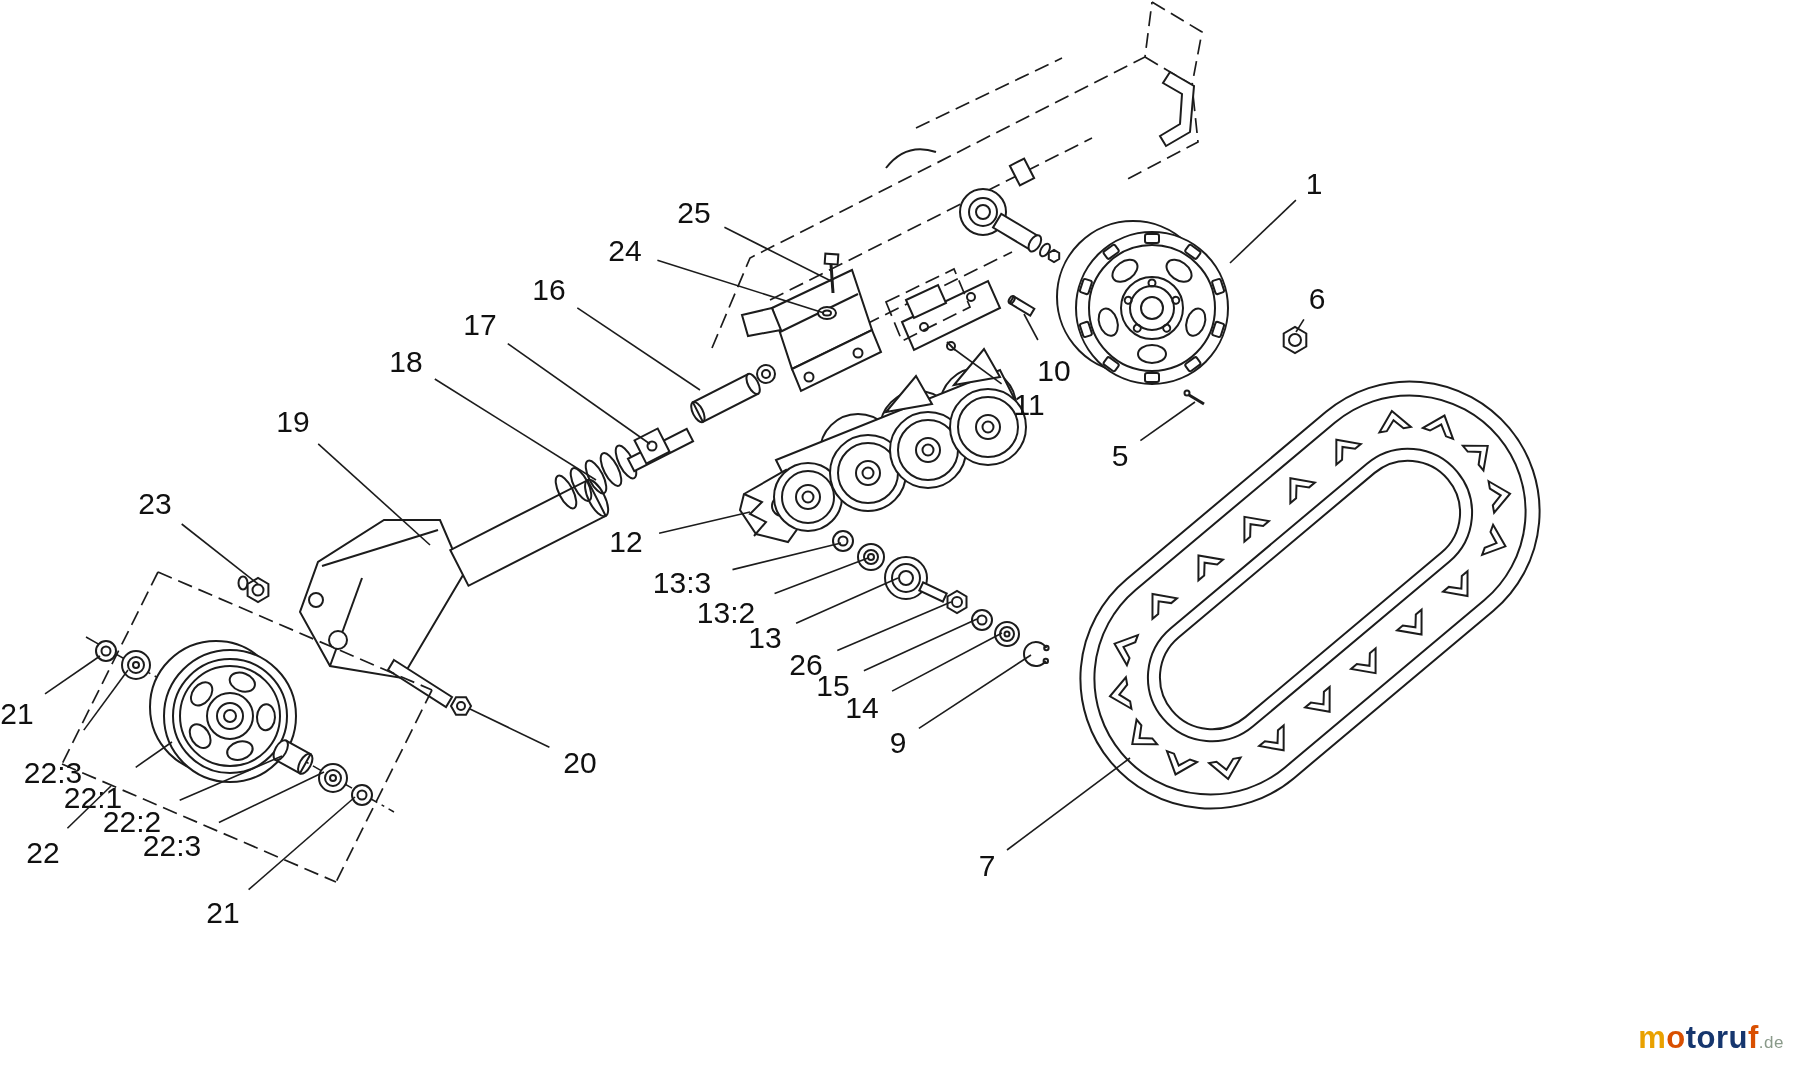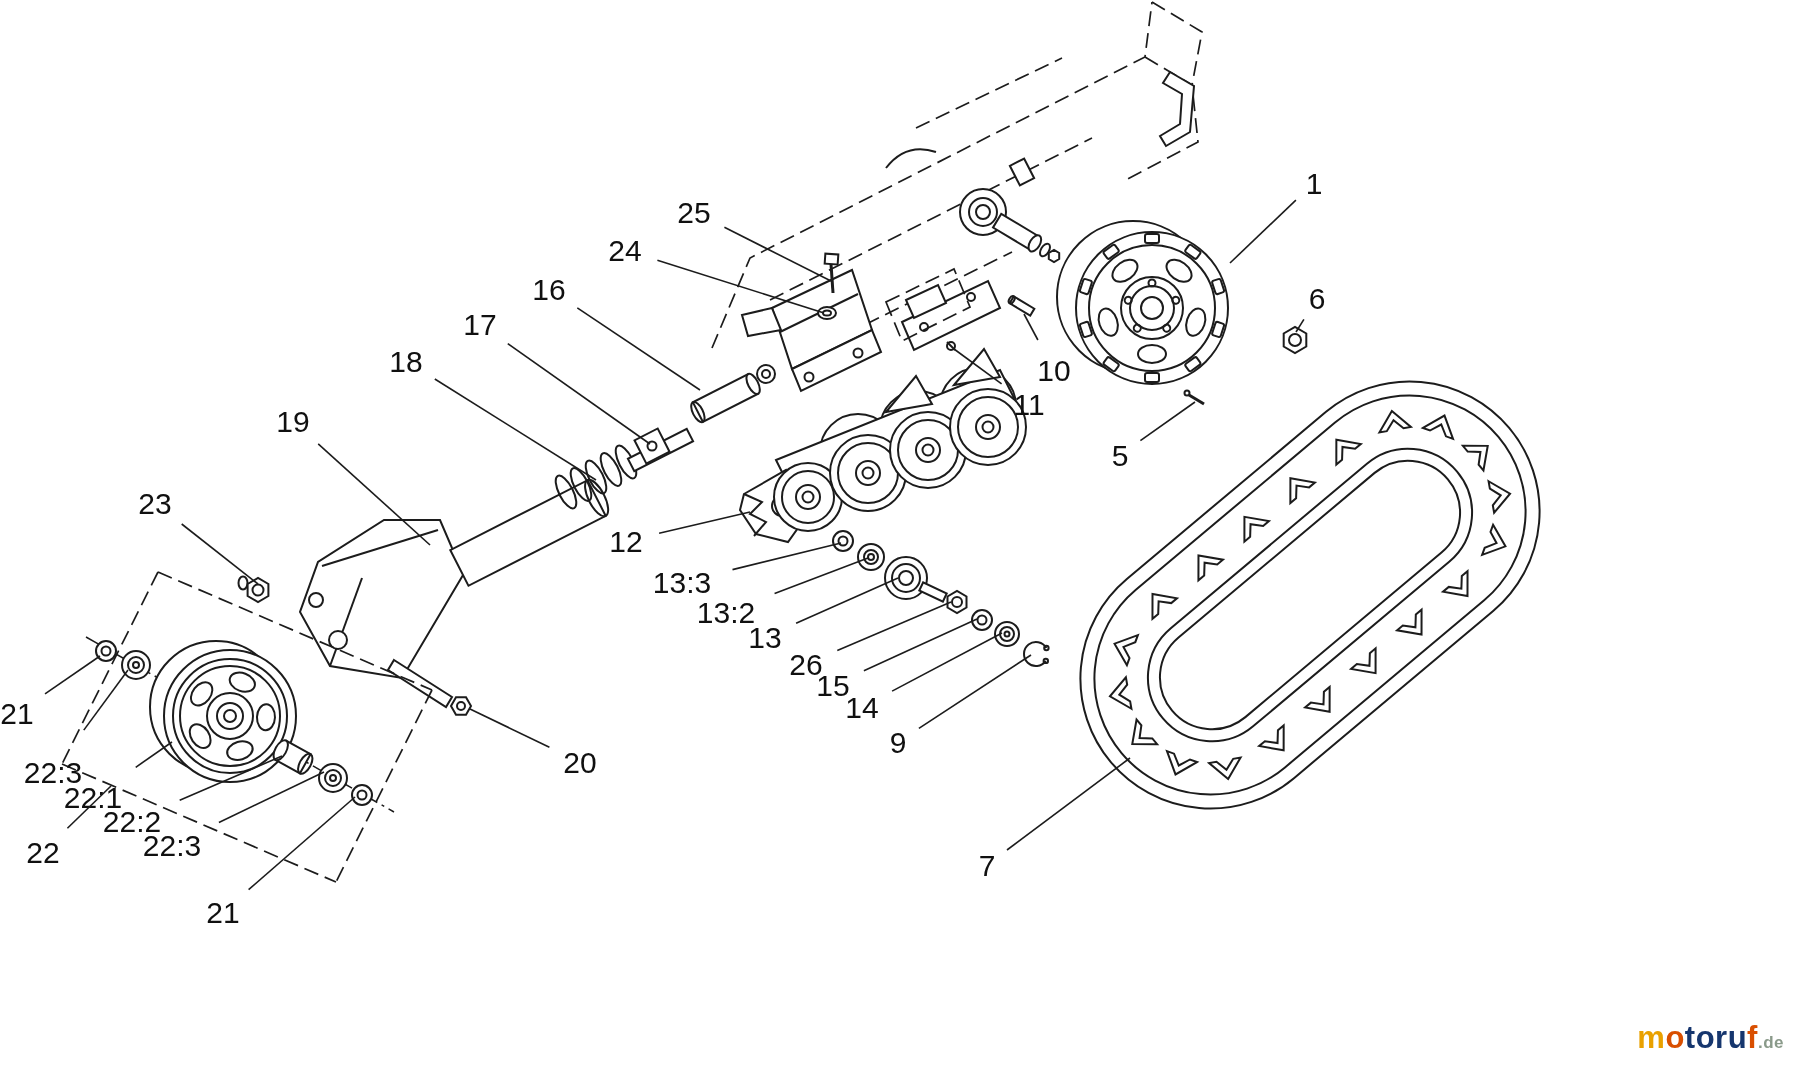--- a/index.html
+++ b/index.html
@@ -10,21 +10,21 @@
   .ln{fill:none;stroke:#1c1c1c;stroke-width:2;}
   .thick{stroke-width:3;}
   .fw{fill:#ffffff;stroke:#1c1c1c;stroke-width:2;}
   .phantom{fill:none;stroke:#1c1c1c;stroke-width:1.7;stroke-dasharray:15 7;}
   .phantom2{fill:none;stroke:#1c1c1c;stroke-width:1.5;stroke-dasharray:16 5 3 5;}
   .leader{stroke:#1c1c1c;stroke-width:1.6;}
   text.callout{font-family:"Liberation Sans",sans-serif;font-weight:400;}
   
   .logo{position:absolute;right:16px;bottom:12px;font-weight:700;font-size:31px;
         letter-spacing:.5px;line-height:1;user-select:none;}
-  .logo .suffix{font-size:17px;font-weight:700;}
+  .logo .suffix{font-size:17px;font-weight:400;}
 </style>
 </head>
 <body>
 
 <div class="stage">
 
 <svg width="1800" height="1069" viewBox="0 0 1800 1069">
   <defs>
     <path id="chev" d="M -16 9 L 0 -10 L 16 9 L 8.5 9 L 0 -0.5 L -8.5 9 Z" fill="#ffffff" stroke="#1c1c1c" stroke-width="2"></path>
   </defs>

